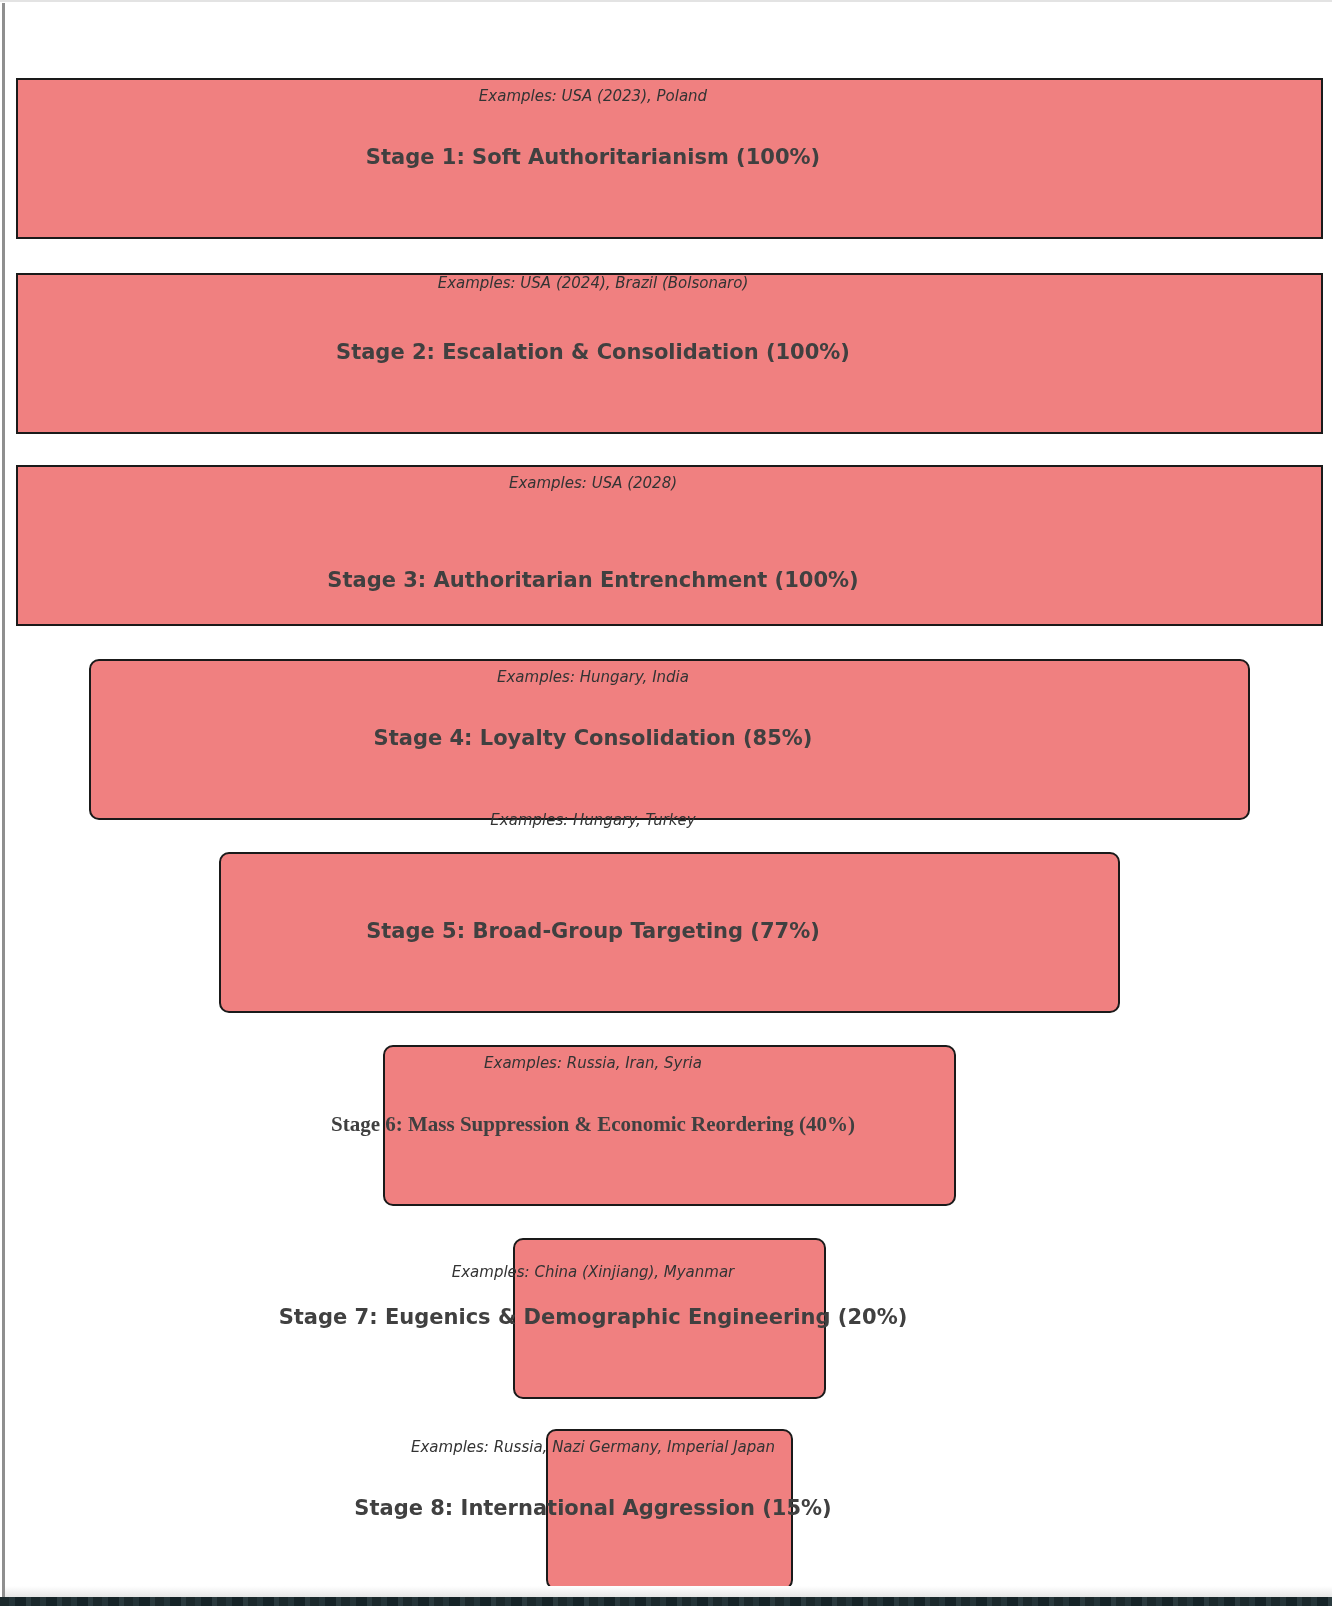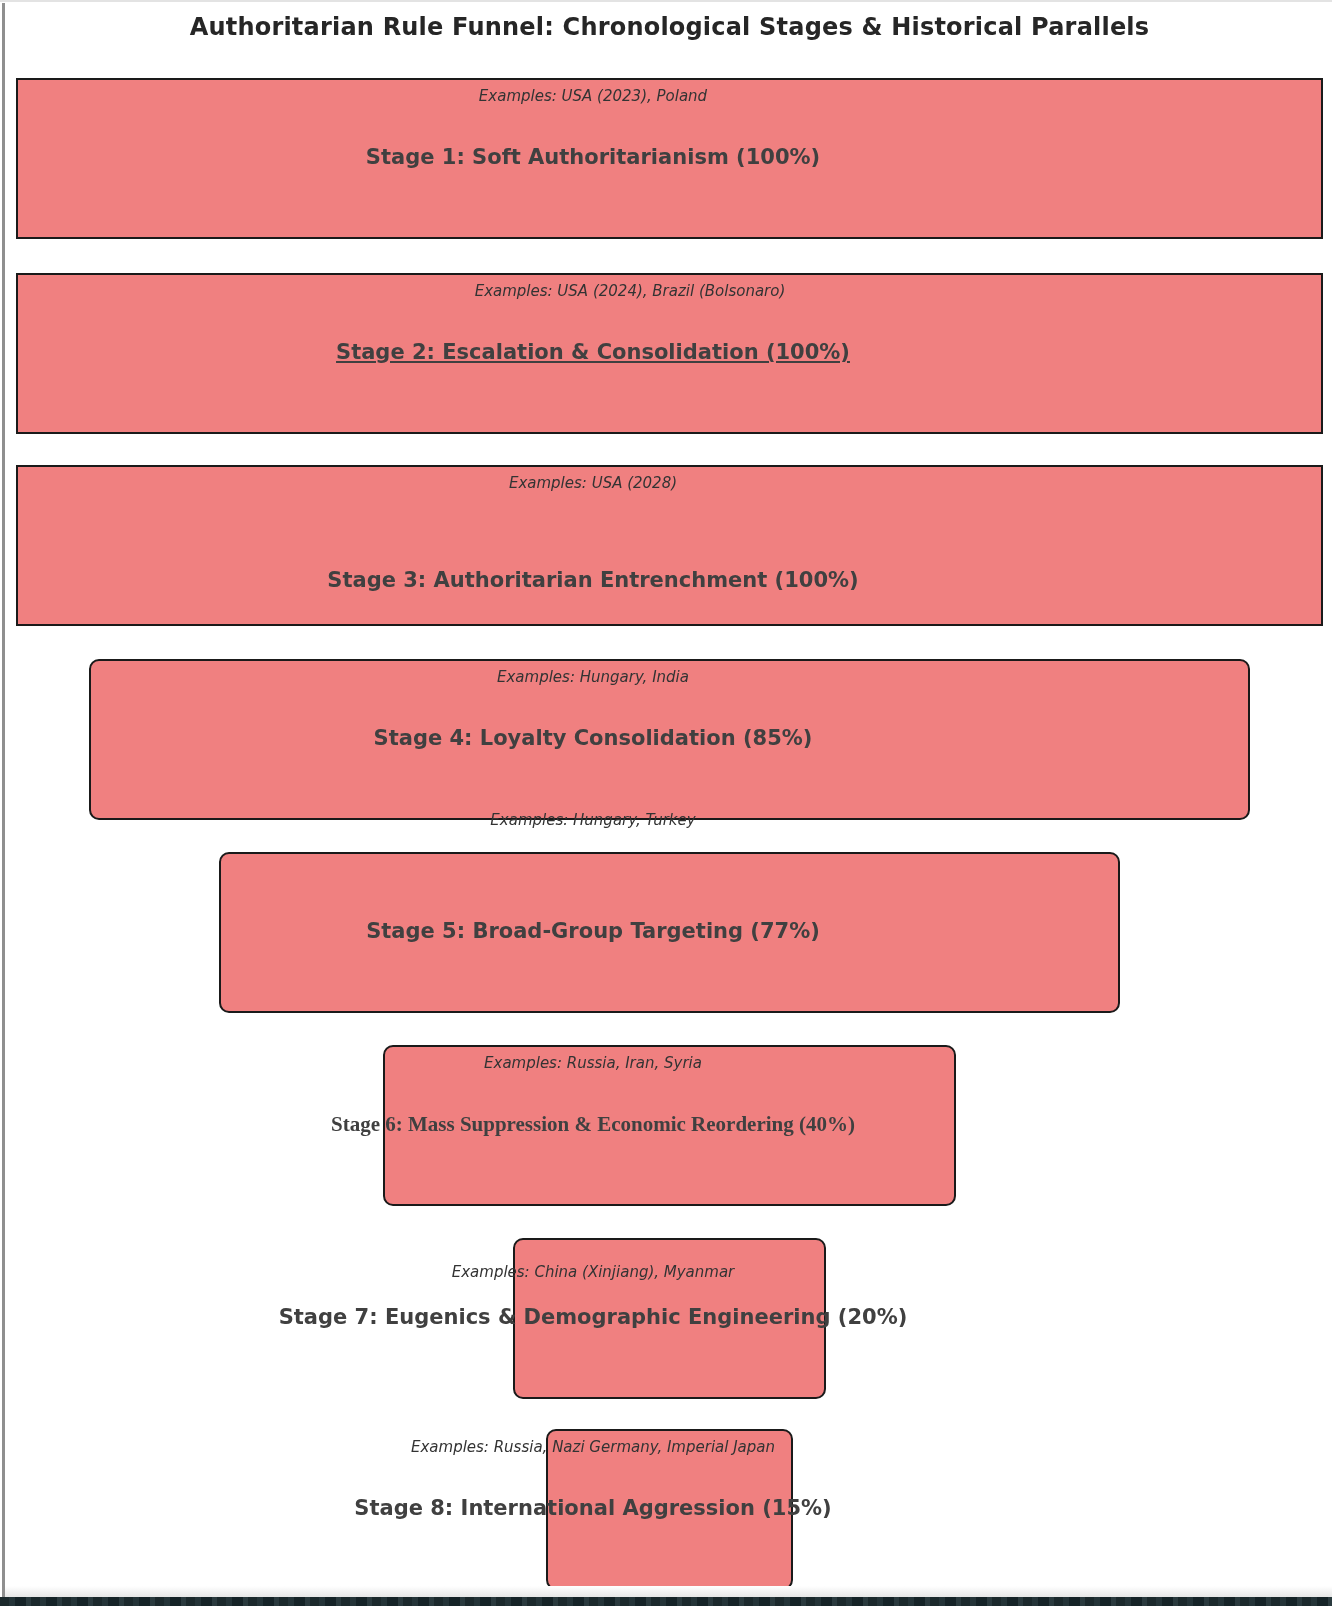--- a/index.html
+++ b/index.html
@@ -51,29 +51,28 @@
     color:#404040;
   }
 </style>
 </head>
 <body>
 
 <div id="page">
   <div id="top-edge"></div>
   <div id="left-edge"></div>
 
-  <div id="chart-title">Authoritarian Rule Funnel: Chronological Stages &amp; Historical Parallels</div>
 
   <div id="funnel">
       <div class="stage-box" style="left: 16px; top: 78px; width: 1307px; height: 161px; border-radius: 0px;"></div>
       <div class="txt-layer stage-examples" style="top: 87px;">Examples: USA (2023), Poland</div>
       <div class="txt-layer stage-label" style="top: 145px;">Stage 1: Soft Authoritarianism (100%)</div>
       <div class="stage-box" style="left: 16px; top: 273px; width: 1307px; height: 161px; border-radius: 0px;"></div>
-      <div class="txt-layer stage-examples" style="top: 282px; margin-left: 37px;">Examples: USA (2024), Brazil (Bolsonaro)</div>
-      <div class="txt-layer stage-label" style="top: 340px; text-decoration: underline;">Stage 2: Escalation &amp; Consolidation (100%)</div>
+      <div class="txt-layer stage-examples" style="top: 274px;">Examples: USA (2024), Brazil (Bolsonaro)</div>
+      <div class="txt-layer stage-label" style="top: 340px;">Stage 2: Escalation &amp; Consolidation (100%)</div>
       <div class="stage-box" style="left: 16px; top: 465px; width: 1307px; height: 161px; border-radius: 0px;"></div>
       <div class="txt-layer stage-examples" style="top: 474px;">Examples: USA (2028)</div>
       <div class="txt-layer stage-label" style="top: 532px; margin-top: 36px;">Stage 3: Authoritarian Entrenchment (100%)</div>
       <div class="stage-box" style="left: 88.525px; top: 659px; width: 1161.95px; height: 161px; border-radius: 10px;"></div>
       <div class="txt-layer stage-examples" style="top: 668px;">Examples: Hungary, India</div>
       <div class="txt-layer stage-label" style="top: 726px;">Stage 4: Loyalty Consolidation (85%)</div>
       <div class="stage-box" style="left: 219.225px; top: 852px; width: 900.55px; height: 161px; border-radius: 10px;"></div>
       <div class="txt-layer stage-examples" style="top: 811px; font-style: italic;">Examples: Hungary, Turkey</div>
       <div class="txt-layer stage-label" style="top: 919px;">Stage 5: Broad-Group Targeting (77%)</div>
       <div class="stage-box" style="left: 382.6px; top: 1045px; width: 573.8px; height: 161px; border-radius: 10px;"></div>

